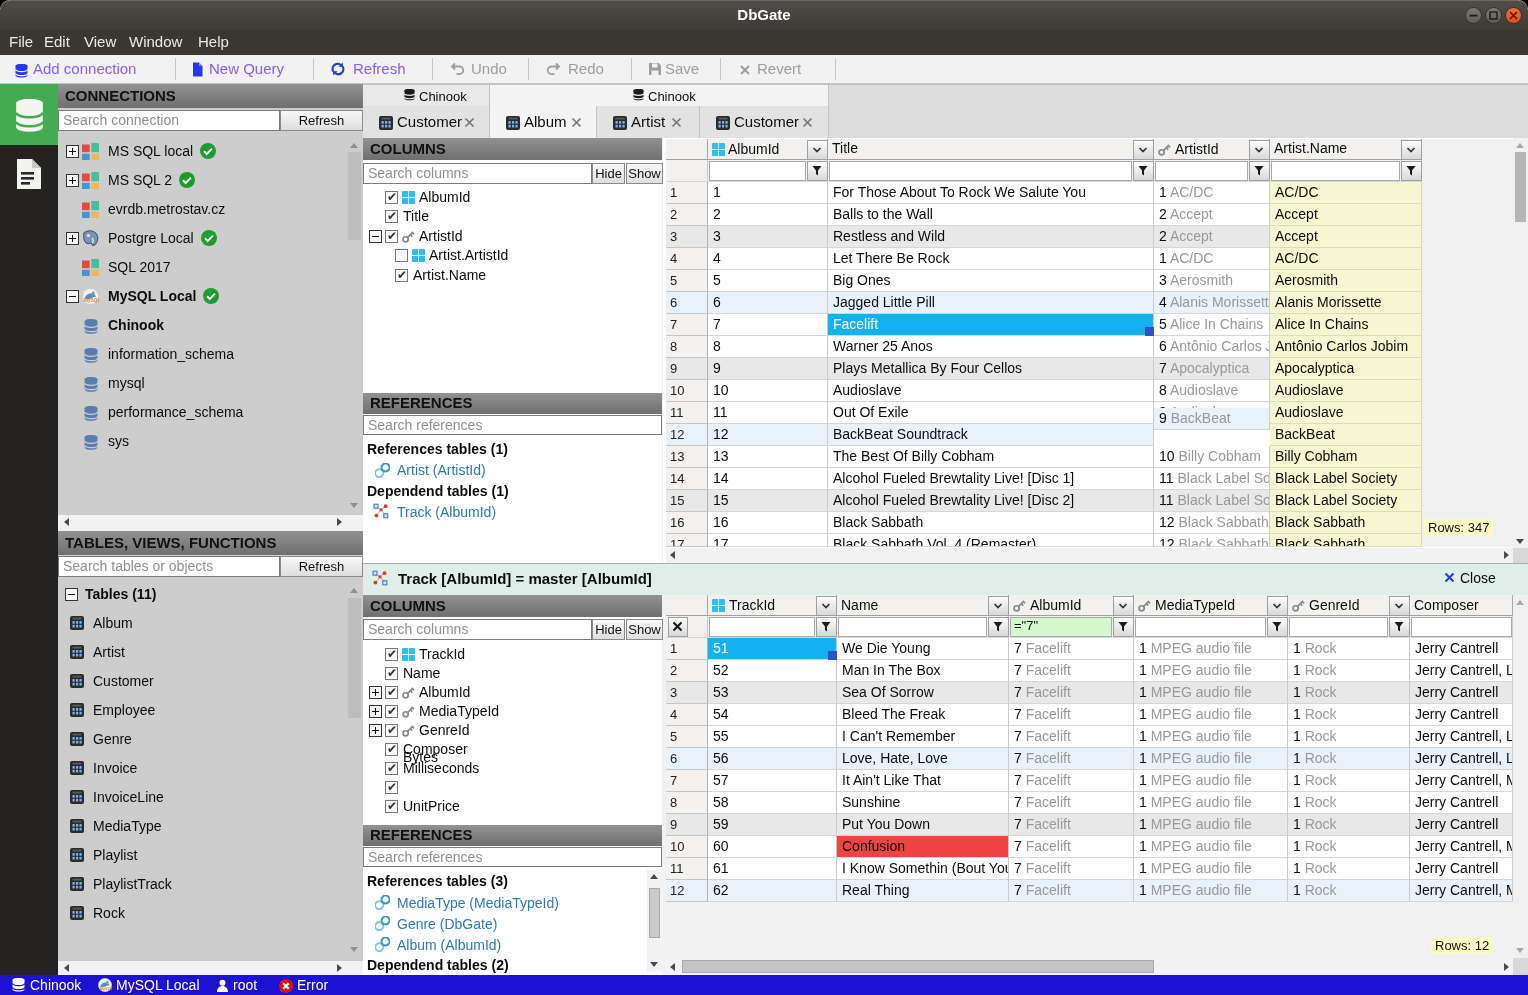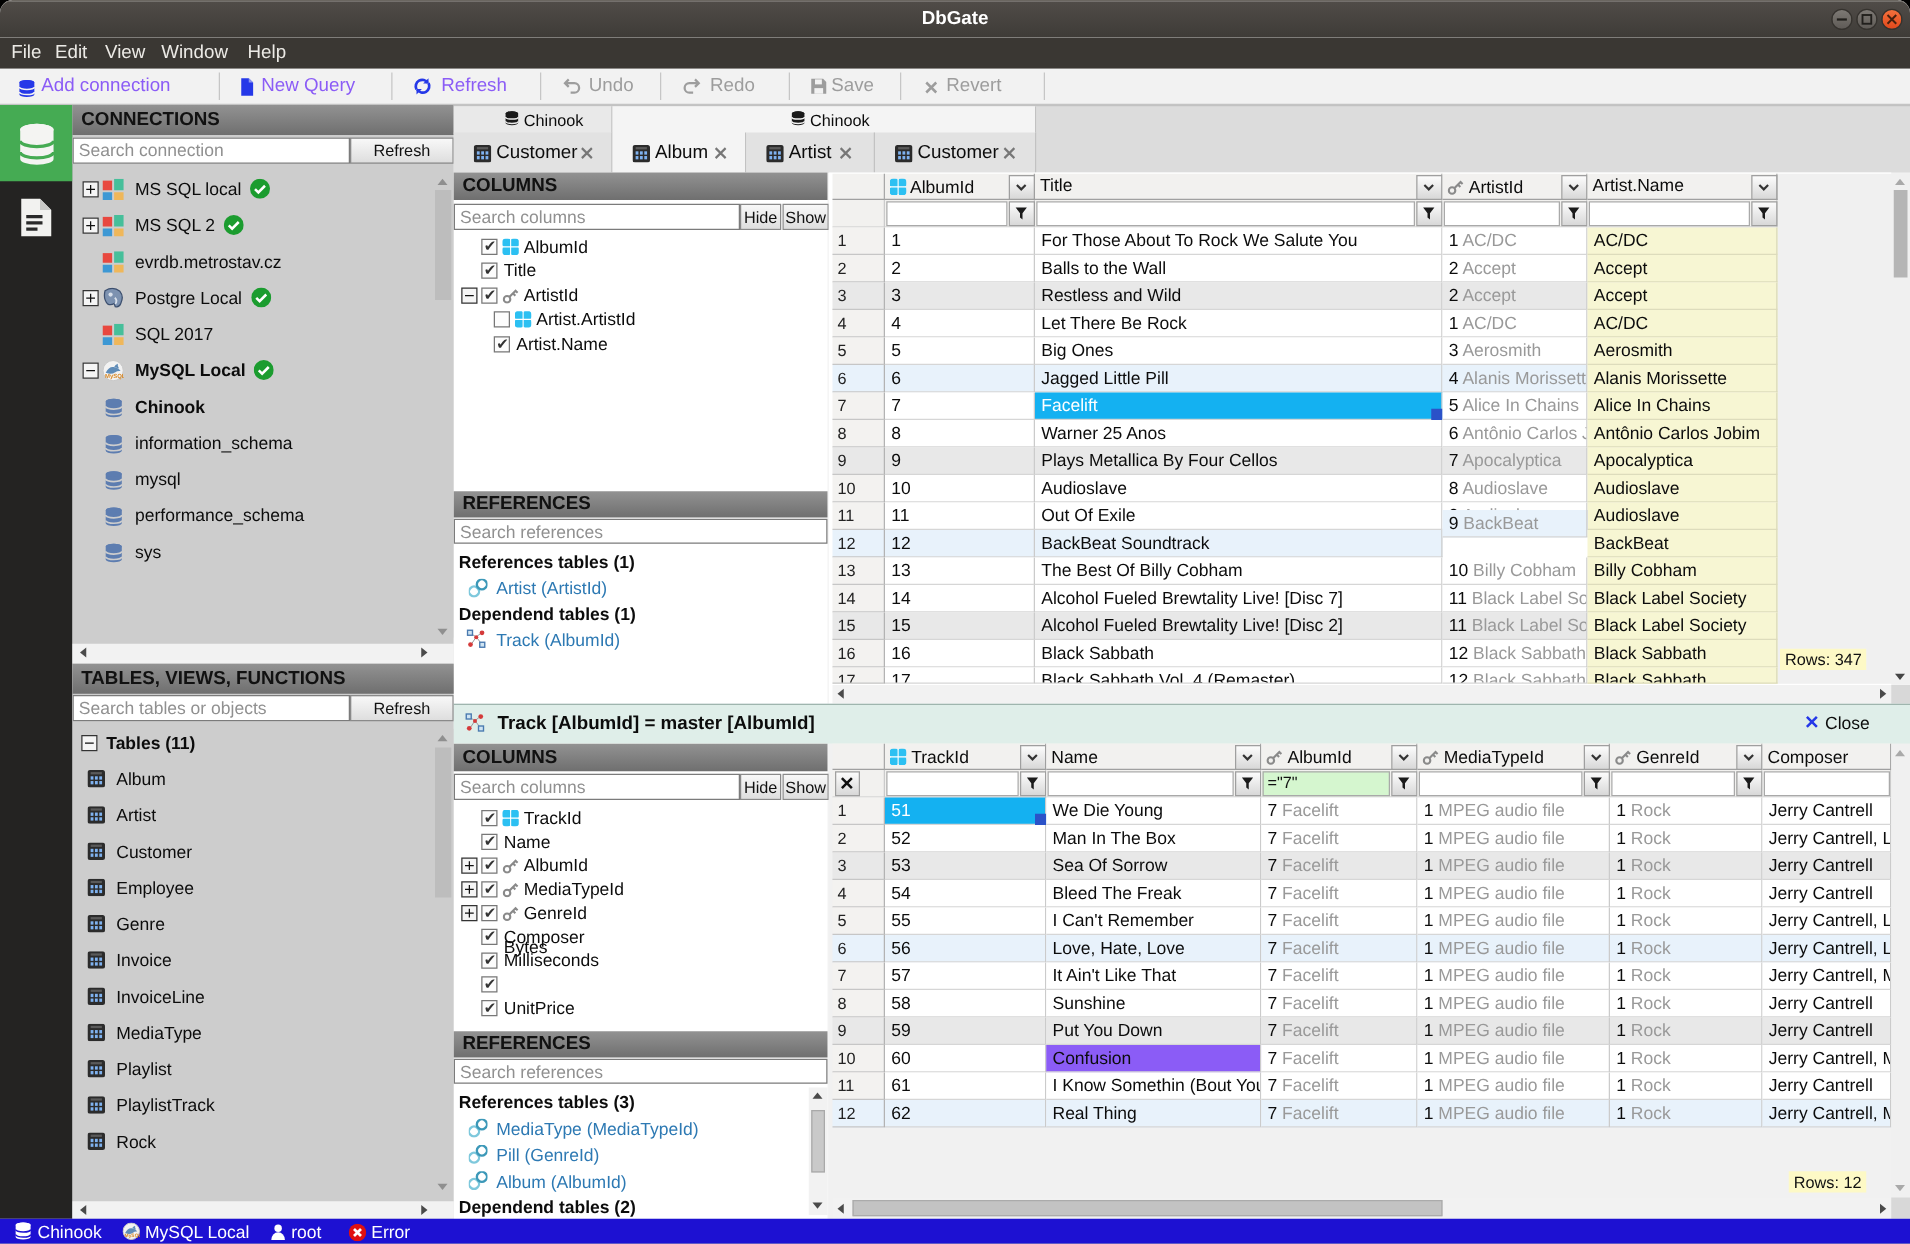--- a/index.html
+++ b/index.html
@@ -630,21 +630,21 @@
 <div class="gcell" style="left:828px;top:424px;width:326px;height:22px;background:#e8f2fb">BackBeat Soundtrack</div>
 <div class="gcell" style="left:1154px;top:408px;width:116px;height:22px;background:#e8f2fb">9 <span style="color:#999">BackBeat</span></div>
 <div class="gcell" style="left:1270px;top:424px;width:152px;height:22px;background:#f7f6d3;border-right-color:#d8d7b8;border-bottom-color:#dddcbc">BackBeat</div>
 <div class="grownum" style="left:666px;top:446px;width:42px;height:22px;background:#f3f2f0">13</div>
 <div class="gcell" style="left:708px;top:446px;width:120px;height:22px;background:#fff">13</div>
 <div class="gcell" style="left:828px;top:446px;width:326px;height:22px;background:#fff">The Best Of Billy Cobham</div>
 <div class="gcell" style="left:1154px;top:446px;width:116px;height:22px;background:#fff">10 <span style="color:#999">Billy Cobham</span></div>
 <div class="gcell" style="left:1270px;top:446px;width:152px;height:22px;background:#f7f6d3;border-right-color:#d8d7b8;border-bottom-color:#dddcbc">Billy Cobham</div>
 <div class="grownum" style="left:666px;top:468px;width:42px;height:22px;background:#f3f2f0">14</div>
 <div class="gcell" style="left:708px;top:468px;width:120px;height:22px;background:#fff">14</div>
-<div class="gcell" style="left:828px;top:468px;width:326px;height:22px;background:#fff">Alcohol Fueled Brewtality Live! [Disc 7]</div>
+<div class="gcell" style="left:828px;top:468px;width:326px;height:22px;background:#fff">Alcohol Fueled Brewtality Live! [Disc 1]</div>
 <div class="gcell" style="left:1154px;top:468px;width:116px;height:22px;background:#fff">11 <span style="color:#999">Black Label Society</span></div>
 <div class="gcell" style="left:1270px;top:468px;width:152px;height:22px;background:#f7f6d3;border-right-color:#d8d7b8;border-bottom-color:#dddcbc">Black Label Society</div>
 <div class="grownum" style="left:666px;top:490px;width:42px;height:22px;background:#e8e8e8">15</div>
 <div class="gcell" style="left:708px;top:490px;width:120px;height:22px;background:#e8e8e8">15</div>
 <div class="gcell" style="left:828px;top:490px;width:326px;height:22px;background:#e8e8e8">Alcohol Fueled Brewtality Live! [Disc 2]</div>
 <div class="gcell" style="left:1154px;top:490px;width:116px;height:22px;background:#e8e8e8">11 <span style="color:#999">Black Label Society</span></div>
 <div class="gcell" style="left:1270px;top:490px;width:152px;height:22px;background:#f7f6d3;border-right-color:#d8d7b8;border-bottom-color:#dddcbc">Black Label Society</div>
 <div class="grownum" style="left:666px;top:512px;width:42px;height:22px;background:#f3f2f0">16</div>
 <div class="gcell" style="left:708px;top:512px;width:120px;height:22px;background:#fff">16</div>
 <div class="gcell" style="left:828px;top:512px;width:326px;height:22px;background:#fff">Black Sabbath</div>
@@ -733,21 +733,21 @@
 <div class="bold14" style="left:367px;top:873px">References tables (3)</div>
 <svg class="abs" style="left:375px;top:895px" width="15" height="15" viewBox="0 0 15 15">
       <rect x="0.3" y="6.3" width="7.800000000000001" height="7.800000000000001" rx="3.5999999999999996" transform="rotate(-45 4.2 10.200000000000001)" fill="none" stroke="#7ec8dc" stroke-width="1.9"></rect>
       <rect x="6.6" y="0.6" width="7.800000000000001" height="7.800000000000001" rx="3.5999999999999996" transform="rotate(-45 10.5 4.5)" fill="none" stroke="#3c98b8" stroke-width="1.9"></rect>
     </svg>
 <div class="linktxt" style="left:397px;top:895px">MediaType (MediaTypeId)</div>
 <svg class="abs" style="left:375px;top:916px" width="15" height="15" viewBox="0 0 15 15">
       <rect x="0.3" y="6.3" width="7.800000000000001" height="7.800000000000001" rx="3.5999999999999996" transform="rotate(-45 4.2 10.200000000000001)" fill="none" stroke="#7ec8dc" stroke-width="1.9"></rect>
       <rect x="6.6" y="0.6" width="7.800000000000001" height="7.800000000000001" rx="3.5999999999999996" transform="rotate(-45 10.5 4.5)" fill="none" stroke="#3c98b8" stroke-width="1.9"></rect>
     </svg>
-<div class="linktxt" style="left:397px;top:916px">Pill (GenreId)</div>
+<div class="linktxt" style="left:397px;top:916px">Genre (DbGate)</div>
 <svg class="abs" style="left:375px;top:937px" width="15" height="15" viewBox="0 0 15 15">
       <rect x="0.3" y="6.3" width="7.800000000000001" height="7.800000000000001" rx="3.5999999999999996" transform="rotate(-45 4.2 10.200000000000001)" fill="none" stroke="#7ec8dc" stroke-width="1.9"></rect>
       <rect x="6.6" y="0.6" width="7.800000000000001" height="7.800000000000001" rx="3.5999999999999996" transform="rotate(-45 10.5 4.5)" fill="none" stroke="#3c98b8" stroke-width="1.9"></rect>
     </svg>
 <div class="linktxt" style="left:397px;top:937px">Album (AlbumId)</div>
 <div class="bold14" style="left:367px;top:957px">Dependend tables (2)</div>
 <div class="sb" style="left:647px;top:870px;width:15px;height:102px"></div>
 <div class="arr" style="left:650px;top:874px;border-left:4px solid transparent;border-right:4px solid transparent;border-bottom:5px solid #4a4a4a"></div>
 <div class="arr" style="left:650px;top:962px;border-left:4px solid transparent;border-right:4px solid transparent;border-top:5px solid #4a4a4a"></div>
 <div class="sbthumb" style="left:649px;top:888px;width:11px;height:50px"></div>
@@ -901,21 +901,21 @@
 <div class="gcell" style="left:1410px;top:792px;width:103px;height:22px;background:#fff">Jerry Cantrell</div>
 <div class="grownum" style="left:666px;top:814px;width:42px;height:22px;background:#e8e8e8">9</div>
 <div class="gcell" style="left:708px;top:814px;width:129px;height:22px;background:#e8e8e8">59</div>
 <div class="gcell" style="left:837px;top:814px;width:172px;height:22px;background:#e8e8e8">Put You Down</div>
 <div class="gcell" style="left:1009px;top:814px;width:125px;height:22px;background:#e8e8e8">7 <span style="color:#999">Facelift</span></div>
 <div class="gcell" style="left:1134px;top:814px;width:154px;height:22px;background:#e8e8e8">1 <span style="color:#999">MPEG audio file</span></div>
 <div class="gcell" style="left:1288px;top:814px;width:122px;height:22px;background:#e8e8e8">1 <span style="color:#999">Rock</span></div>
 <div class="gcell" style="left:1410px;top:814px;width:103px;height:22px;background:#e8e8e8">Jerry Cantrell</div>
 <div class="grownum" style="left:666px;top:836px;width:42px;height:22px;background:#f3f2f0">10</div>
 <div class="gcell" style="left:708px;top:836px;width:129px;height:22px;background:#fff">60</div>
-<div class="gcell" style="left:837px;top:836px;width:172px;height:22px;background:#8b5cf6">Confusion</div>
+<div class="gcell" style="left:837px;top:836px;width:172px;height:22px;background:#ef4444">Confusion</div>
 <div class="gcell" style="left:1009px;top:836px;width:125px;height:22px;background:#fff">7 <span style="color:#999">Facelift</span></div>
 <div class="gcell" style="left:1134px;top:836px;width:154px;height:22px;background:#fff">1 <span style="color:#999">MPEG audio file</span></div>
 <div class="gcell" style="left:1288px;top:836px;width:122px;height:22px;background:#fff">1 <span style="color:#999">Rock</span></div>
 <div class="gcell" style="left:1410px;top:836px;width:103px;height:22px;background:#fff">Jerry Cantrell, Michael Starr</div>
 <div class="grownum" style="left:666px;top:858px;width:42px;height:22px;background:#f3f2f0">11</div>
 <div class="gcell" style="left:708px;top:858px;width:129px;height:22px;background:#fff">61</div>
 <div class="gcell" style="left:837px;top:858px;width:172px;height:22px;background:#fff">I Know Somethin (Bout You)</div>
 <div class="gcell" style="left:1009px;top:858px;width:125px;height:22px;background:#fff">7 <span style="color:#999">Facelift</span></div>
 <div class="gcell" style="left:1134px;top:858px;width:154px;height:22px;background:#fff">1 <span style="color:#999">MPEG audio file</span></div>
 <div class="gcell" style="left:1288px;top:858px;width:122px;height:22px;background:#fff">1 <span style="color:#999">Rock</span></div>

